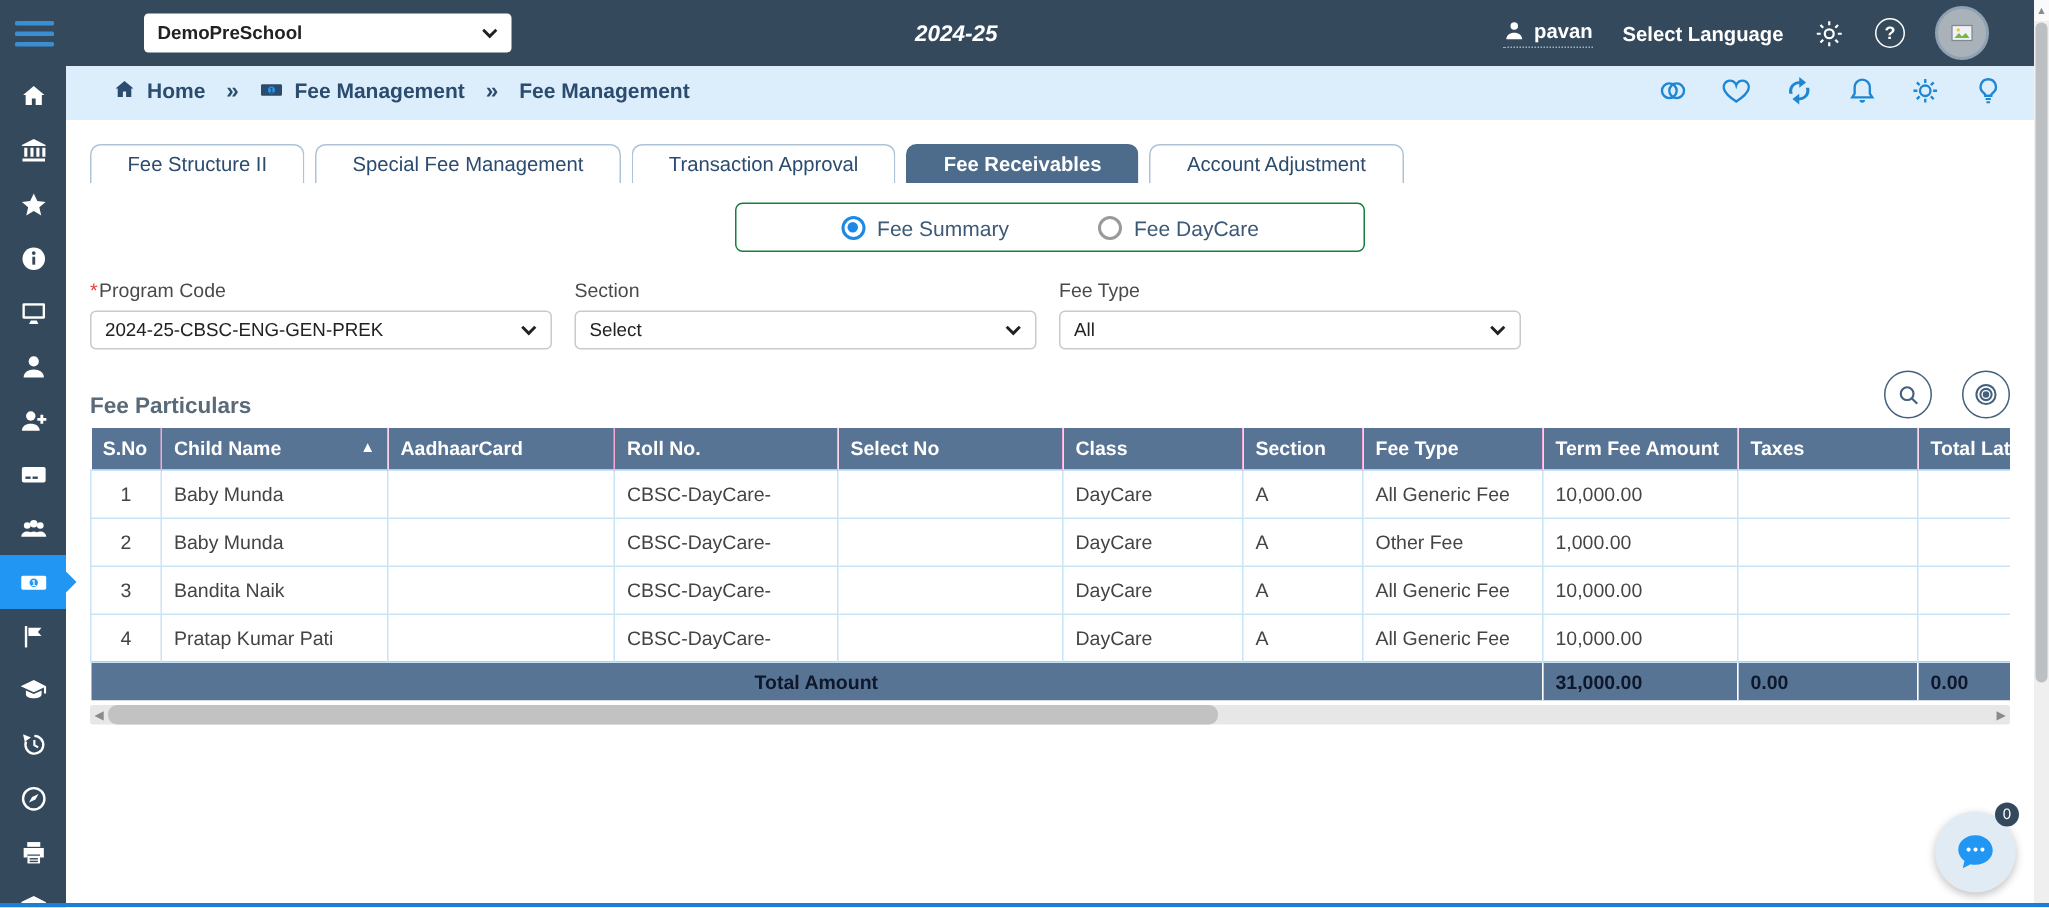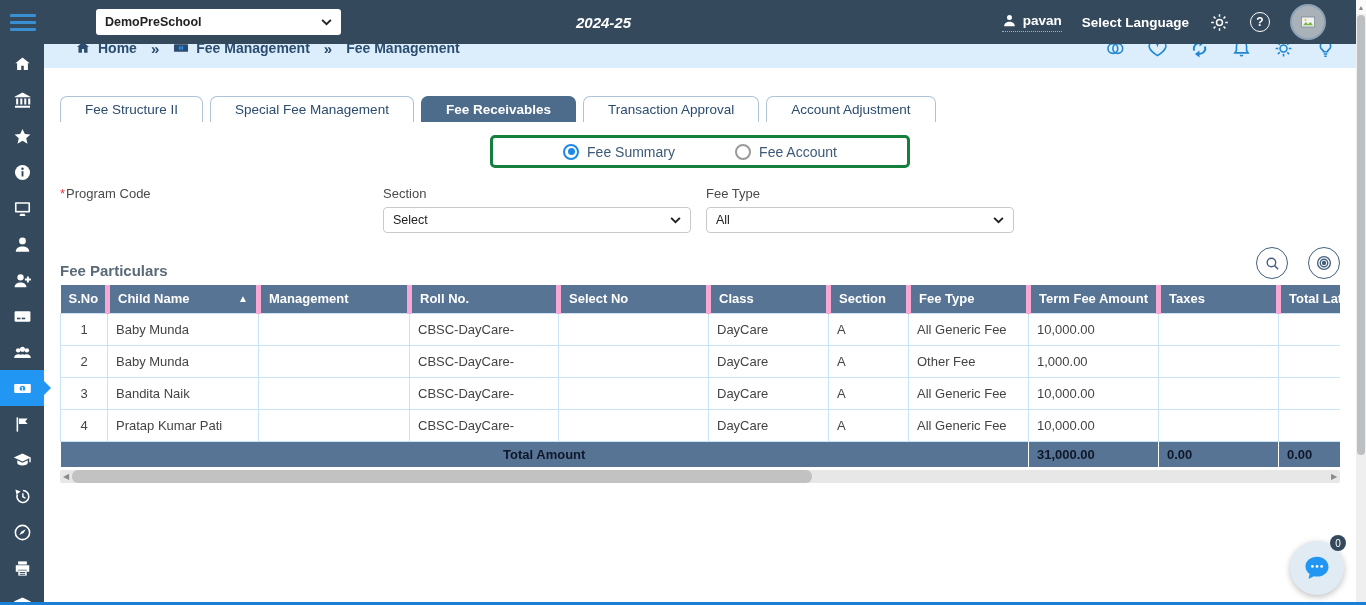--- a/index.html
+++ b/index.html
@@ -12,57 +12,57 @@
     background:#35495c; display:flex; align-items:center; z-index:5; }
   .hamburger { width:26px; margin-left:10px; cursor:pointer; }
   .hamburger div { height:3px; background:#3a8fd2; margin:4px 0; border-radius:1px; }
   .brand { display:flex; align-items:center; margin-left:18px; }
   .logo-circle { width:34px; height:34px; border-radius:50%; background:#fff;
     border:2px solid #bcd6e8; display:flex; align-items:center; justify-content:center; }
   .brand-name { color:#fff; font-family:"DejaVu Serif", serif; font-size:25px; margin-left:8px; letter-spacing:.5px; }
   .school-select { margin-left:60px; width:245px; height:26px; background:#fff; border-radius:3px;
     display:flex; align-items:center; justify-content:space-between; padding:0 9px;
     font-size:12.5px; font-weight:bold; color:#222; cursor:pointer; }
-  .year { position:absolute; left:576px; color:#fff; font-weight:bold; font-style:italic; font-size:15px; }
+  .year { position:absolute; left:610px; color:#fff; font-weight:bold; font-style:italic; font-size:15px; }
   .topbar-right { margin-left:auto; display:flex; align-items:center; gap:20px; margin-right:40px; }
   .user-chip { display:flex; align-items:center; gap:6px; color:#fff; font-weight:bold; font-size:13.5px;
     border-bottom:1px dotted #9fb2c2; padding-bottom:3px; cursor:pointer; }
   .lang { color:#fff; font-weight:bold; font-size:13.5px; cursor:pointer; }
   .round-q { width:20px; height:20px; border-radius:50%; border:1.6px solid #fff; color:#fff;
     font-size:12px; font-weight:bold; display:flex; align-items:center; justify-content:center; cursor:pointer; }
   .avatar { width:36px; height:36px; border-radius:50%; background:#a9b2b9; border:2px solid #8fa2b4;
     display:flex; align-items:center; justify-content:center; overflow:hidden; cursor:pointer; }
 
   
   .sidebar { position:absolute; left:0; top:44px; width:44px; height:561px; background:#35495c; z-index:4; }
   .side-item { width:44px; height:36px; display:flex; align-items:center; justify-content:center;
     position:relative; cursor:pointer; }
   .side-item.active { background:#2196f3; }
   .side-item.active::after { content:""; position:absolute; left:44px; top:50%; margin-top:-7px;
     border-left:7px solid #2196f3; border-top:7px solid transparent; border-bottom:7px solid transparent; }
 
   
-  .crumbbar { position:absolute; left:44px; top:28px; width:1312px; height:40px; background:#dceefb;
+  .crumbbar { position:absolute; left:44px; top:40px; width:1312px; height:40px; background:#dceefb;
     display:flex; align-items:center; padding:0 20px 0 31px; z-index:3; }
   .crumbs { display:flex; align-items:center; gap:14px; color:#2b4c6f; font-weight:bold; font-size:14px; }
   .crumb { display:flex; align-items:center; gap:7px; cursor:pointer; }
   .crumb-sep { color:#2b4c6f; font-size:15px; font-weight:bold; }
   .crumb-actions { margin-left:auto; display:flex; align-items:center; gap:21px; }
   .crumb-actions .act { cursor:pointer; display:flex; }
 
   
   .content { position:absolute; left:44px; top:84px; width:1312px; height:518px; background:#fff; padding:12px 16px; }
 
   .tabs { display:flex; gap:7px; }
   .tab { height:26px; padding:0 24px; display:flex; align-items:center; background:#fff;
     border:1px solid #aec3d6; border-bottom:none; border-radius:7px 7px 0 0;
     color:#2b4c6f; font-size:13.5px; cursor:pointer; white-space:nowrap; }
   .tab.active { background:#4d6b8b; color:#fff; border-color:#4d6b8b; font-weight:bold; }
 
-  .radio-box { width:420px; height:33px; margin:13px auto 0 auto; border:3px solid #15803d; border-radius:5px;
+  .radio-box { width:420px; height:33px; margin:13px auto 0 auto; border:1px solid #15803d; border-radius:5px;
     display:flex; align-items:center; justify-content:space-around; padding:0 40px; }
   .radio-opt { display:flex; align-items:center; gap:8px; font-size:14px; color:#3c5a76; cursor:pointer; }
   .rdot { width:16px; height:16px; border-radius:50%; border:2px solid #9a9a9a; background:#fff; position:relative; }
   .radio-opt.selected .rdot { border-color:#1e88e5; }
   .radio-opt.selected .rdot::after { content:""; position:absolute; left:2.5px; top:2.5px; width:7px; height:7px;
     border-radius:50%; background:#1e88e5; }
 
   .filters { display:flex; gap:15px; margin-top:18px; }
   .filter { width:308px; }
   .flabel { font-size:13px; color:#4a4a4a; margin-bottom:6px; }
@@ -74,21 +74,21 @@
   .section-row { display:flex; align-items:flex-end; justify-content:space-between; margin-top:14px; }
   .section-title { font-size:15px; font-weight:bold; color:#5a6a78; }
   .icon-btns { display:flex; gap:20px; }
   .circ-btn { width:32px; height:32px; border-radius:50%; border:1.5px solid #44607e; background:#fff;
     display:flex; align-items:center; justify-content:center; cursor:pointer; }
 
   
   .table-wrap { margin-top:6px; width:1280px; overflow:hidden; }
   table { border-collapse:collapse; table-layout:fixed; width:1400px; }
   thead th { background:#587494; color:#fff; font-size:13px; font-weight:bold; text-align:left;
-    height:28px; padding:0 8px; border-left:5px solid #f9a8d4; white-space:nowrap; overflow:hidden; cursor:pointer; }
+    height:28px; padding:0 8px; border-left:1px solid #f9a8d4; white-space:nowrap; overflow:hidden; cursor:pointer; }
   thead th:first-child { border-left:none; }
   thead th .sort { float:right; font-size:10px; margin-top:2px; }
   tbody td { background:#fff; border:1px solid #c9e4f6; height:32px; padding:0 8px;
     font-size:13px; color:#444; white-space:nowrap; overflow:hidden; }
   tbody td.center { text-align:center; }
   tfoot td { background:#587494; color:#0f172a; font-weight:bold; font-size:13px; height:26px;
     padding:0 8px; border-left:1px solid #fff; }
   tfoot td.tl { text-align:center; border-left:none; }
 
   .hscroll { margin-top:3px; width:1280px; height:13px; background:#e7e7e7; position:relative; border-radius:2px; }
@@ -320,39 +320,45 @@
             <path d="M10 18.3h4M10.6 20.8h2.8" stroke="#1e86d2" stroke-width="1.6"></path>
           </svg>
         </div>
       </div>
   </div>
 
   <div class="content">
     <div class="tabs">
         <div class="tab">Fee Structure II</div>
         <div class="tab">Special Fee Management</div>
+        <div class="tab">Transaction Approval</div>
         <div class="tab active">Fee Receivables</div>
-        <div class="tab">Transaction Approval</div>
         <div class="tab">Account Adjustment</div>
       </div>
 
     <div class="radio-box">
         <div class="radio-opt selected">
           <span class="rdot"></span>
           <span>Fee Summary</span>
         </div>
         <div class="radio-opt">
           <span class="rdot"></span>
-          <span>Fee Account</span>
+          <span>Fee DayCare</span>
         </div>
       </div>
 
     <div class="filters">
         <div class="filter">
           <div class="flabel"><span class="req">*</span>Program Code</div>
+          <div class="fselect">
+            <span>2024-25-CBSC-ENG-GEN-PREK</span>
+            <svg width="11" height="7" viewBox="0 0 12 8">
+              <path d="M1 1l5 5 5-5" fill="none" stroke="#222" stroke-width="2.2"></path>
+            </svg>
+          </div>
         </div>
         <div class="filter">
           <div class="flabel">Section</div>
           <div class="fselect">
             <span>Select</span>
             <svg width="11" height="7" viewBox="0 0 12 8">
               <path d="M1 1l5 5 5-5" fill="none" stroke="#222" stroke-width="2.2"></path>
             </svg>
           </div>
         </div>
@@ -398,21 +404,21 @@
             <col style="width:80px">
             <col style="width:120px">
           <col style="width:130px">
             <col style="width:120px">
             <col style="width:182px">
         </colgroup>
         <thead>
             <tr>
               <th>S.No</th>
               <th>Child Name<span class="sort">▲</span></th>
-              <th>Management</th>
+              <th>AadhaarCard</th>
               <th>Roll No.</th>
               <th>Select No</th>
               <th>Class</th>
               <th>Section</th>
               <th>Fee Type</th>
               <th>Term Fee Amount</th>
               <th>Taxes</th>
               <th>Total Lat</th>
             </tr>
           </thead>

